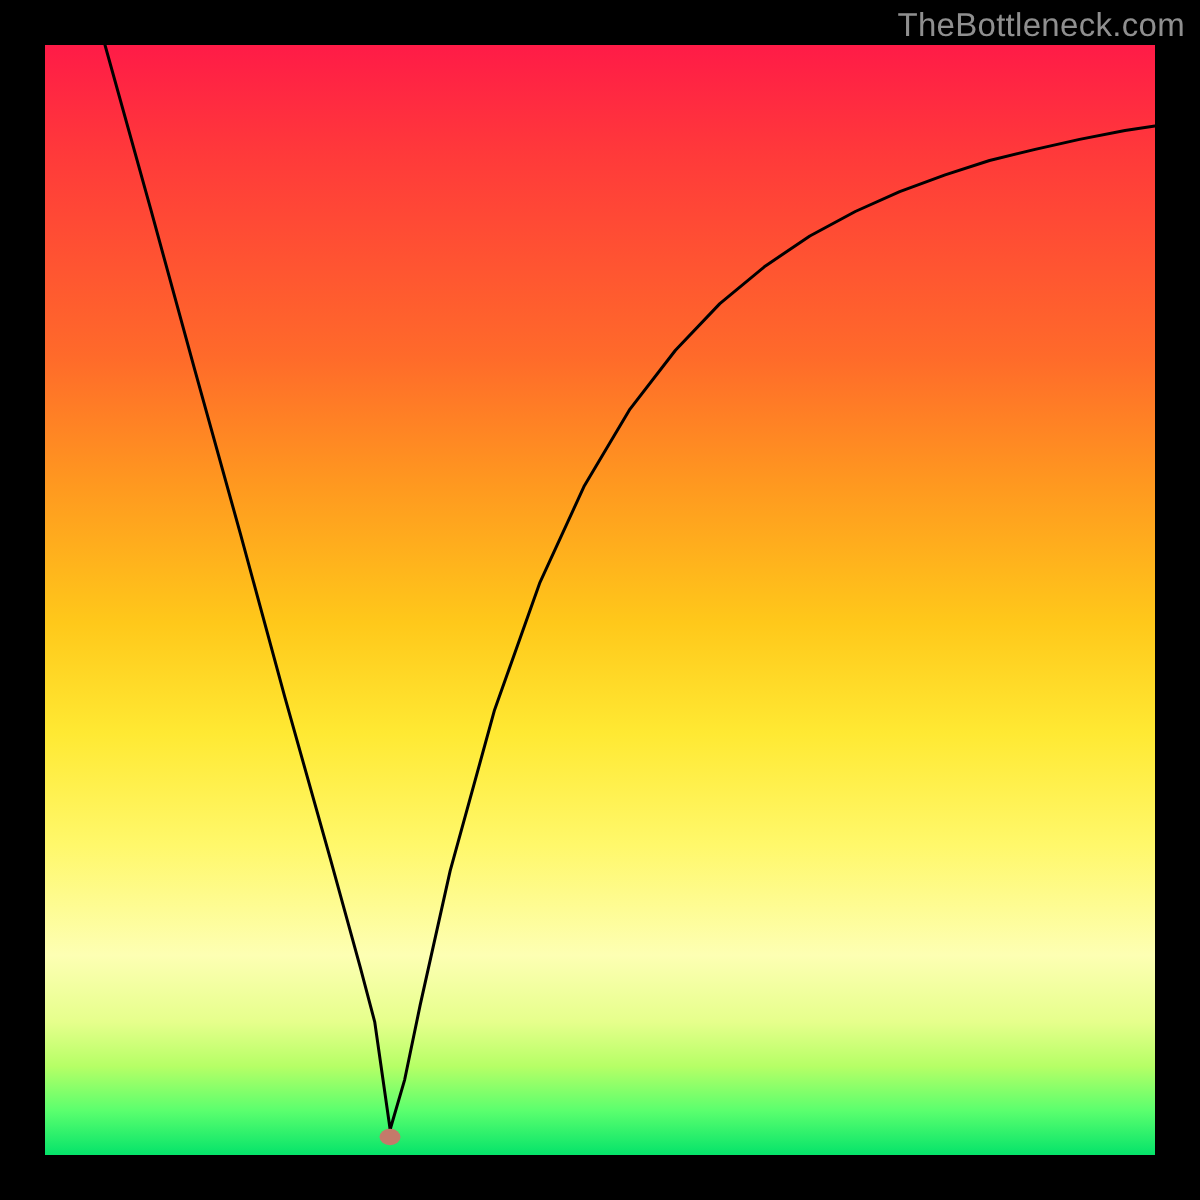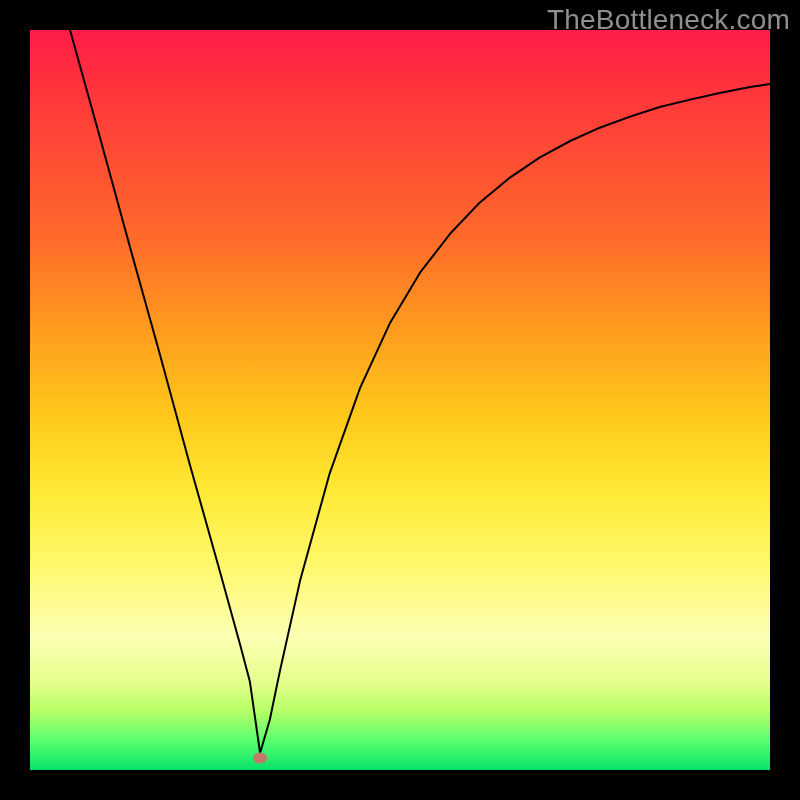--- a/index.html
+++ b/index.html
@@ -58,21 +58,21 @@
     height: 11px;
     border-radius: 50%;
     background: #c47a6a;
     transform: translate(-50%, -50%);
   }
   .watermark {
     position: absolute;
     top: 4px;
     right: 10px;
     color: #8f8f8f;
-    font-size: 28px;
+    font-size: 22px;
     font-weight: 400;
     letter-spacing: 0.2px;
   }
 </style>
 </head>
 <body>
 
 <div class="frame">
 
   <div class="plot-area">

